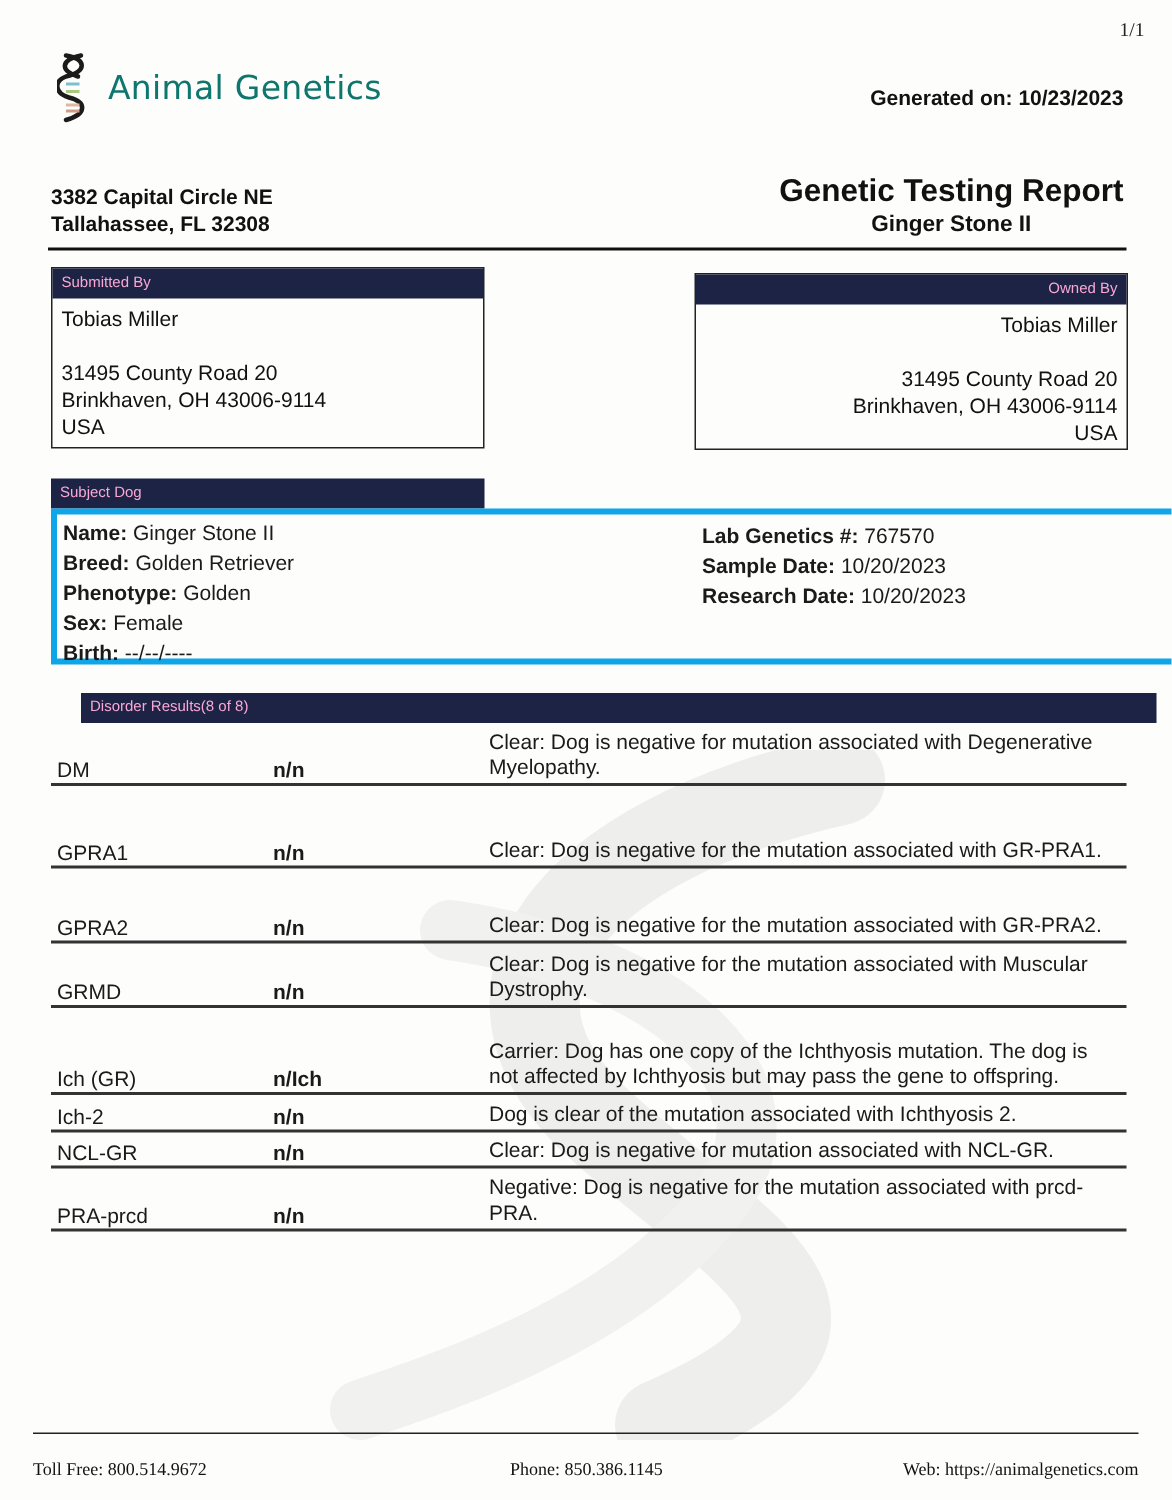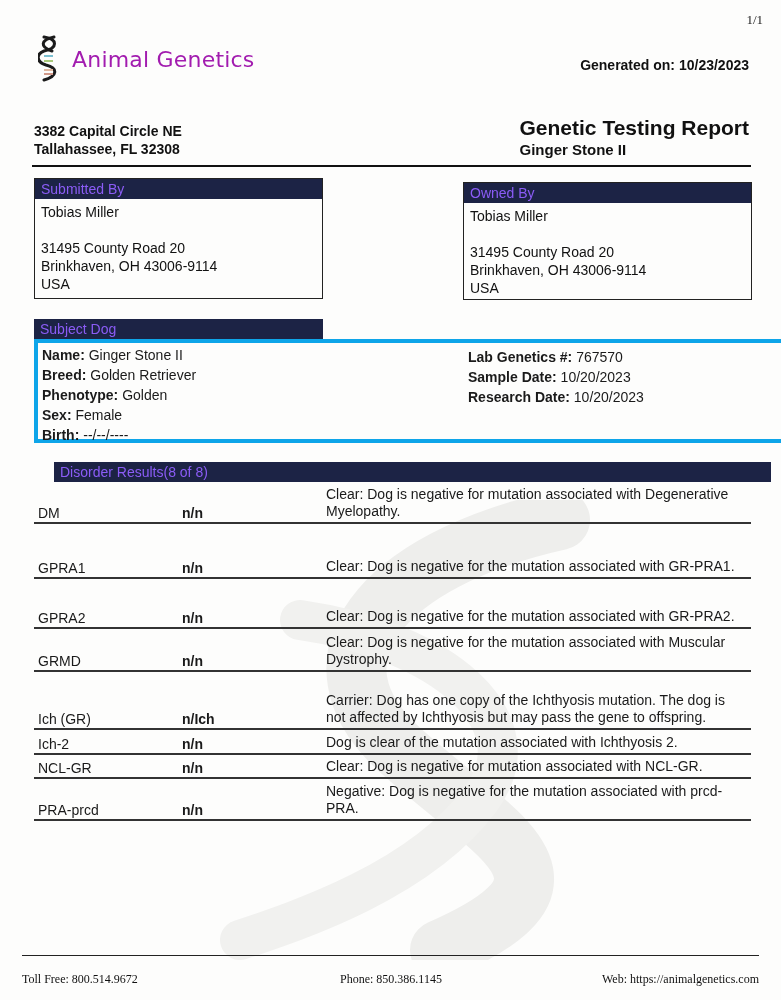--- a/index.html
+++ b/index.html
@@ -21,46 +21,46 @@
 
     .page-num {
       position: absolute; top: 12px; right: 18px;
       font-family: "Liberation Serif", serif; font-size: 13px; color: #222;
     }
     .logo {
       position: absolute; left: 38px; top: 34px; display: flex; align-items: center;
     }
     .logo-icon { width: 22px; height: 50px; margin-right: 12px; }
     .logo-text {
-      font-family: "DejaVu Sans", sans-serif; font-size: 22px; color: #a21caf; letter-spacing: 0.2px;
+      font-family: "DejaVu Sans", sans-serif; font-size: 22px; color: #0f766e; letter-spacing: 0.2px;
     }
     .generated {
       position: absolute; top: 57px; right: 32px; font-size: 14px; font-weight: bold; color: #111;
     }
     .lab-address {
       position: absolute; left: 34px; top: 122px; font-size: 14px; font-weight: bold; line-height: 18px; color: #111;
     }
     .report-title {
-      position: absolute; right: 32px; top: 115px; text-align: left;
+      position: absolute; right: 32px; top: 115px; text-align: center;
     }
     .report-title .t1 { font-size: 21px; font-weight: bold; color: #111; line-height: 26px; }
     .report-title .t2 { font-size: 15px; font-weight: bold; color: #111; line-height: 18px; }
     .rule-top {
       position: absolute; left: 32px; right: 30px; top: 165px; height: 2px; background: #111;
     }
 
     .box-header {
-      background: #1c2345; color: #8b5cf6; font-size: 14px; padding: 1px 6px; height: 20px; line-height: 18px;
+      background: #1c2345; color: #f9a8d4; font-size: 10px; padding: 1px 6px; height: 20px; line-height: 18px;
     }
     .box {
       position: absolute; border: 1px solid #222;
     }
     .box-body { padding: 4px 6px; font-size: 14px; line-height: 18px; color: #111; }
     .submitted { left: 34px; top: 178px; width: 289px; height: 121px; }
-    .owned { left: 463px; top: 182px; width: 289px; height: 118px; }
+    .owned { left: 463px; top: 182px; width: 289px; height: 118px; text-align: right; }
     .blank-line { height: 18px; }
 
     .subject-header {
       position: absolute; left: 34px; top: 319px; width: 289px;
     }
     .subject-box {
       position: absolute; left: 34px; top: 339px; width: 758px; height: 104px; border: 4px solid #0ea5e9;
     }
     .subject-left { position: absolute; left: 4px; top: 2px; font-size: 14px; line-height: 20px; }
     .subject-right { position: absolute; left: 430px; top: 4px; font-size: 14px; line-height: 20px; }

